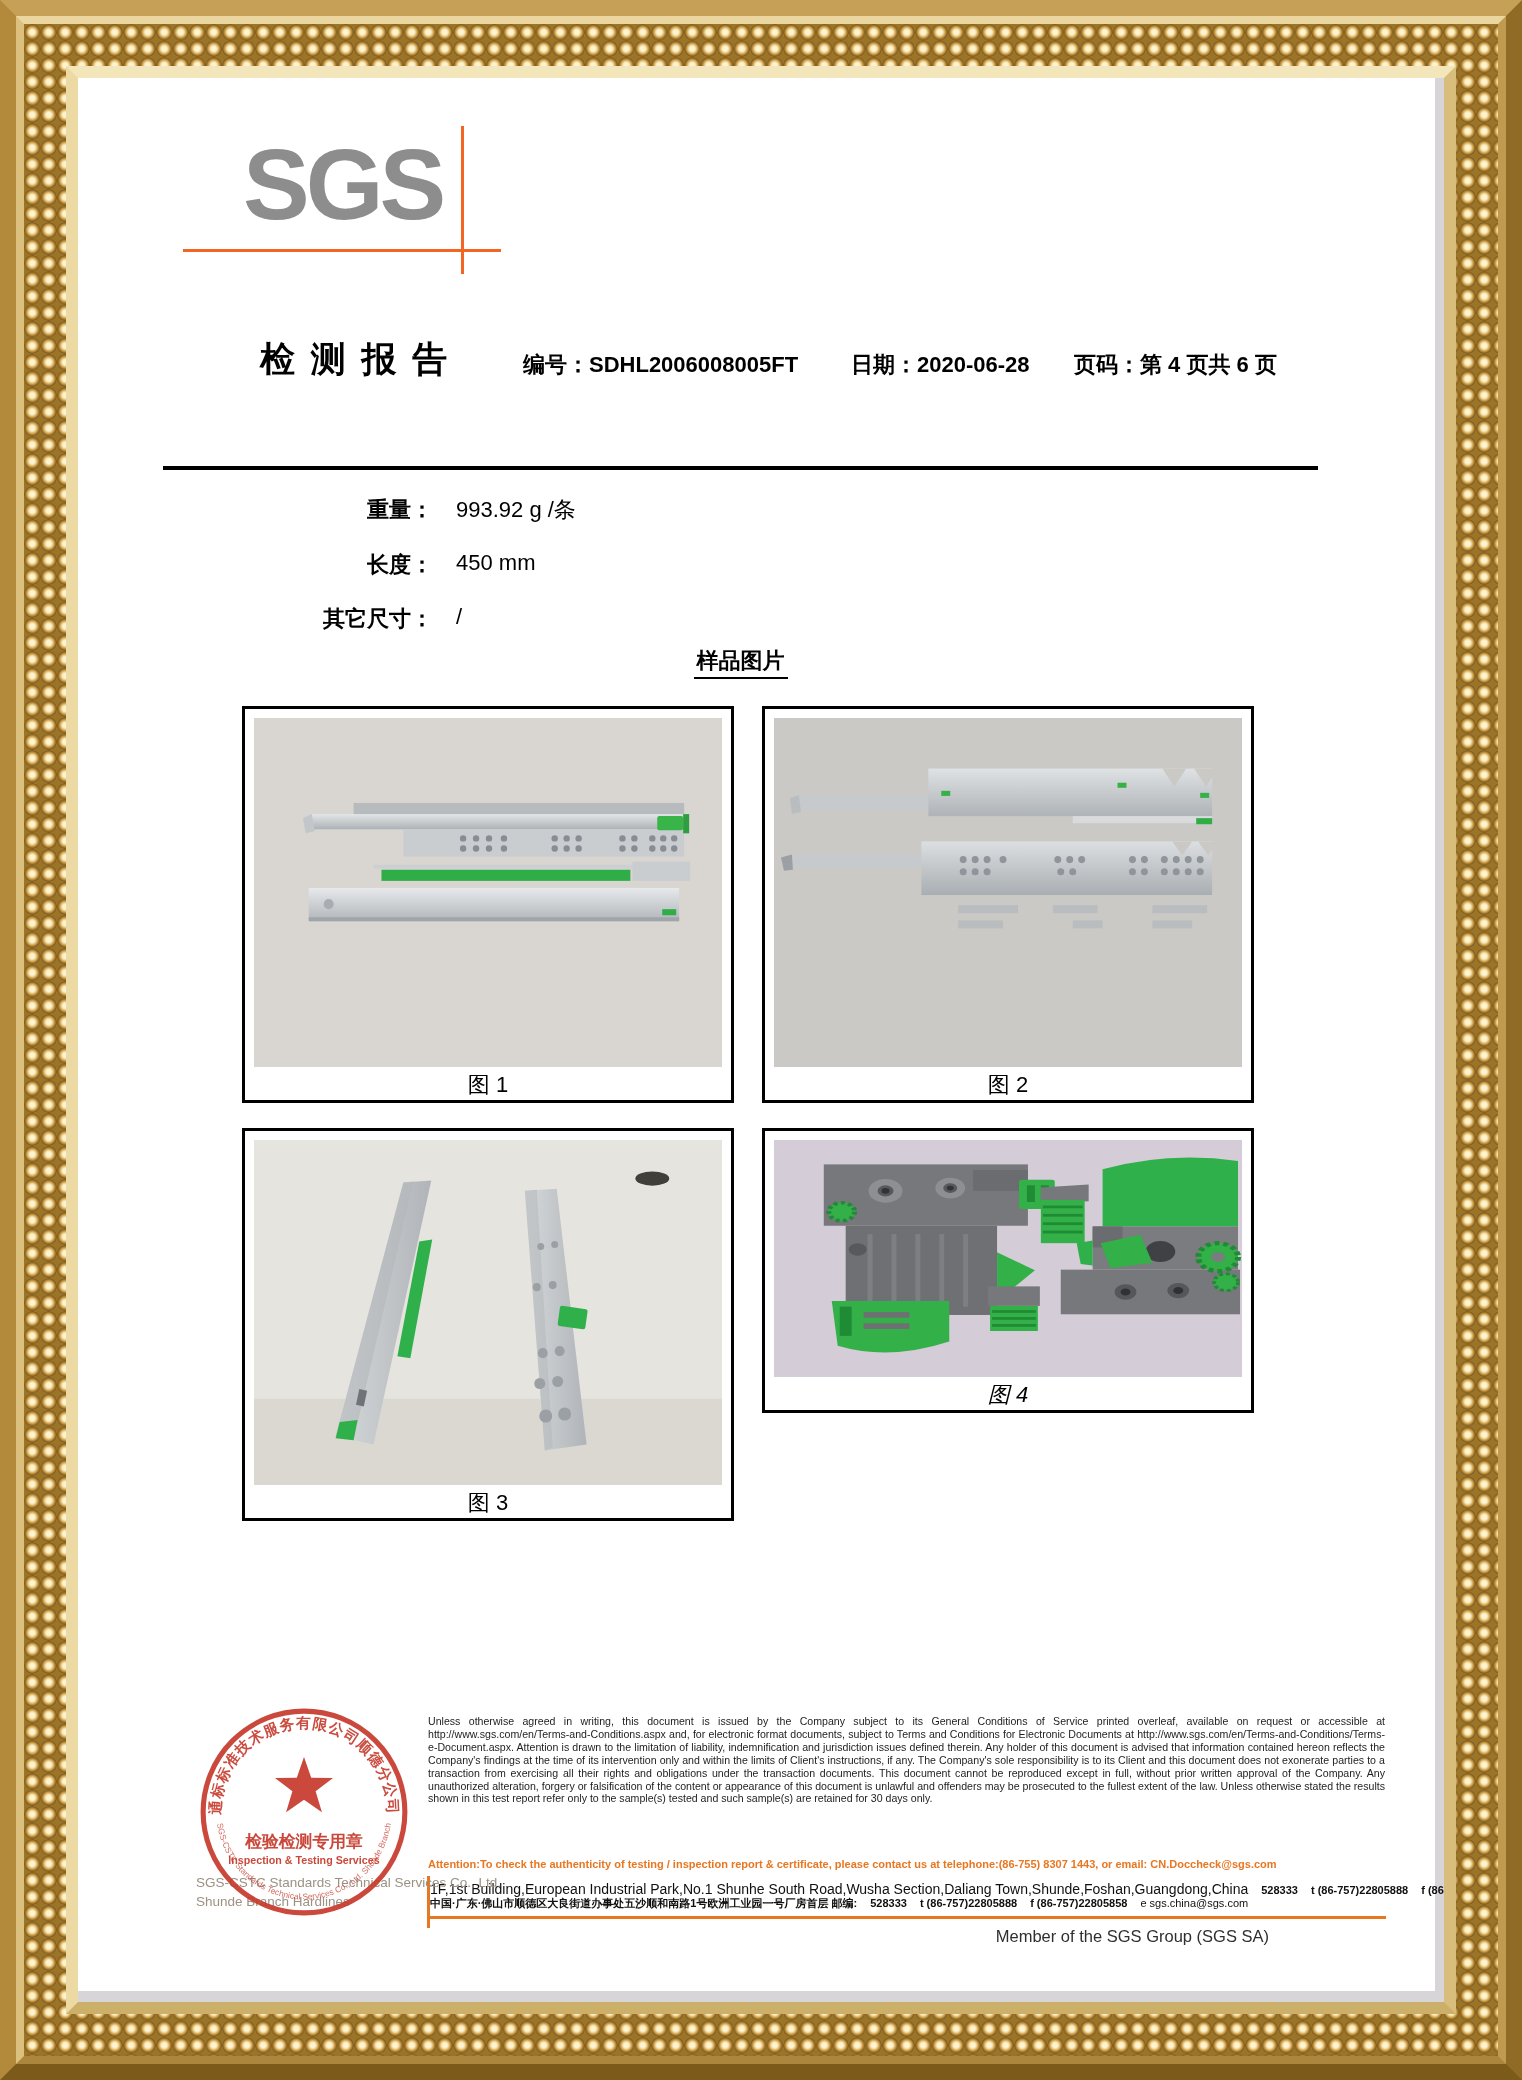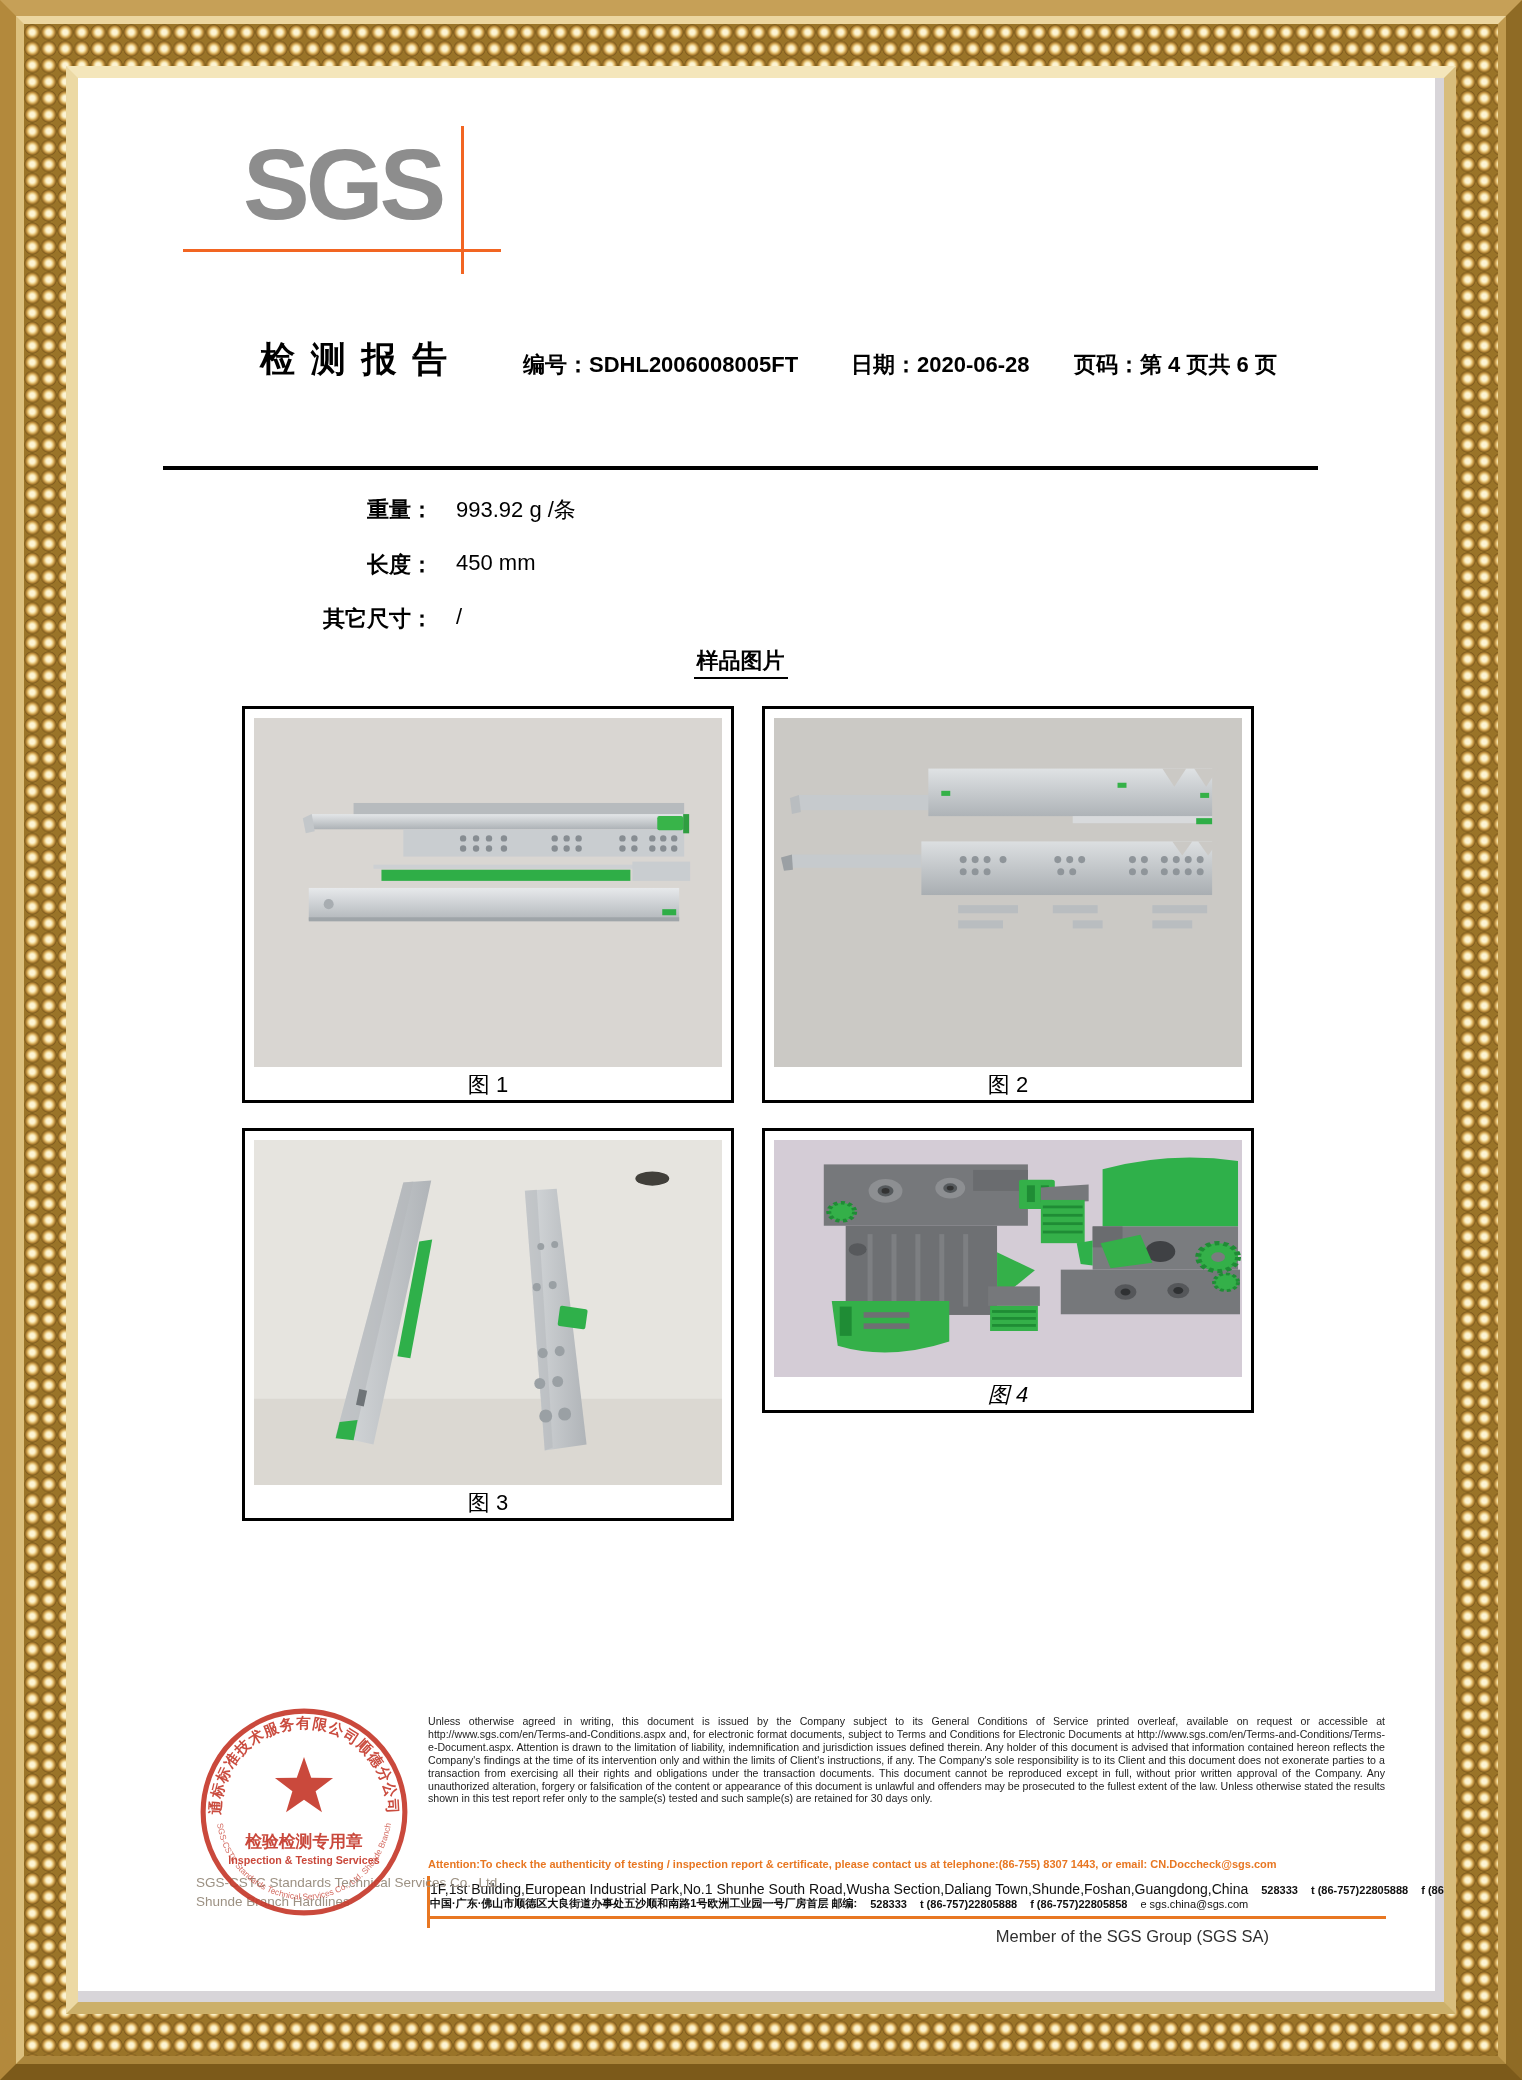--- a/index.html
+++ b/index.html
@@ -65,21 +65,21 @@
   .company2 { top:1816px; }
 
   
   .disclaimer { left:350px; top:1637px; width:957px; font-size:10.6px;
     line-height:12.9px; text-align:justify; color:#1d1d1d; }
   .attention { left:350px; top:1780px; width:957px; font-size:11px; font-weight:bold;
     line-height:13.5px; color:#e87722; }
   .addr-row { left:352px; width:956px; display:flex; align-items:baseline;
     column-gap:13px; white-space:nowrap; color:#101010; }
   .addr1 { top:1803px; }
-  .addr2 { top:1818px;align-items:center; }
+  .addr2 { top:1818px; }
   .addr-sm { font-size:14px; }
   .addr-md { font-size:11px; font-weight:bold; }
   .addr-rg { font-size:11px; }
   .footer-rule { left:352px; top:1838px; width:956px; height:3px; background:#e87722; }
   .footer-bar  { left:349px; top:1798px; width:3px; height:52px; background:#e87722; }
   .member { left:736px; top:1849px; width:455px; text-align:right;
     font-size:16.5px; color:#2f2f2f; }
 </style>
 </head>
 <body>

